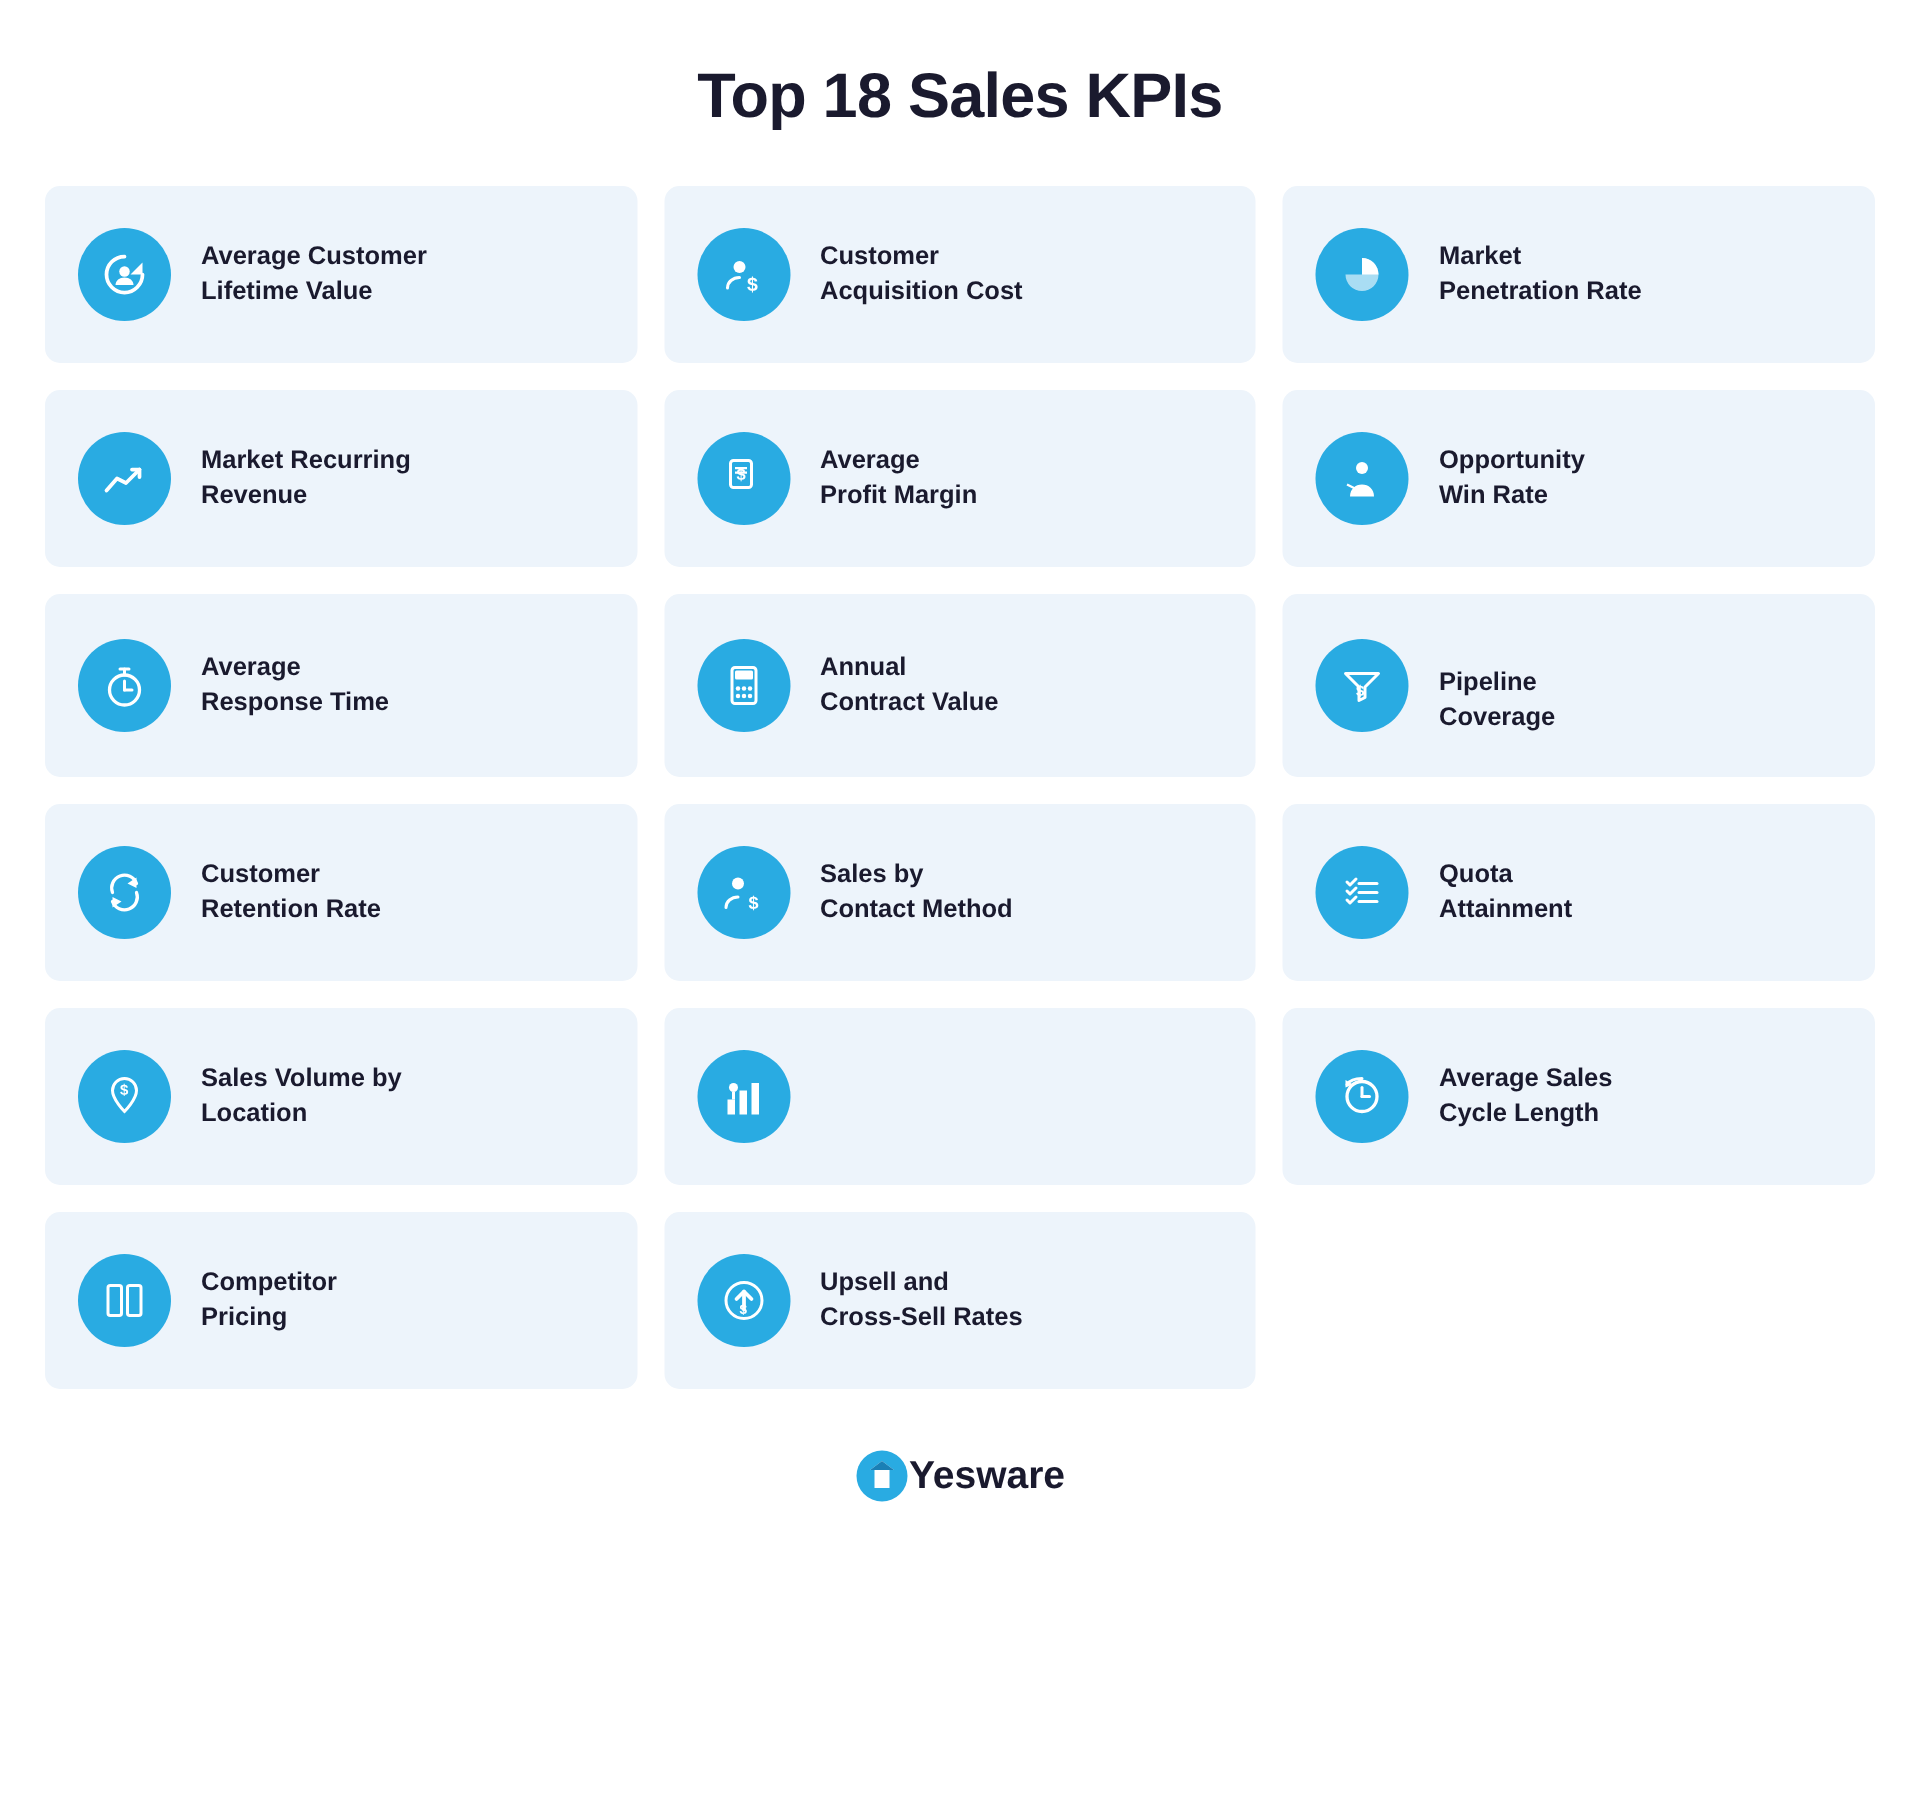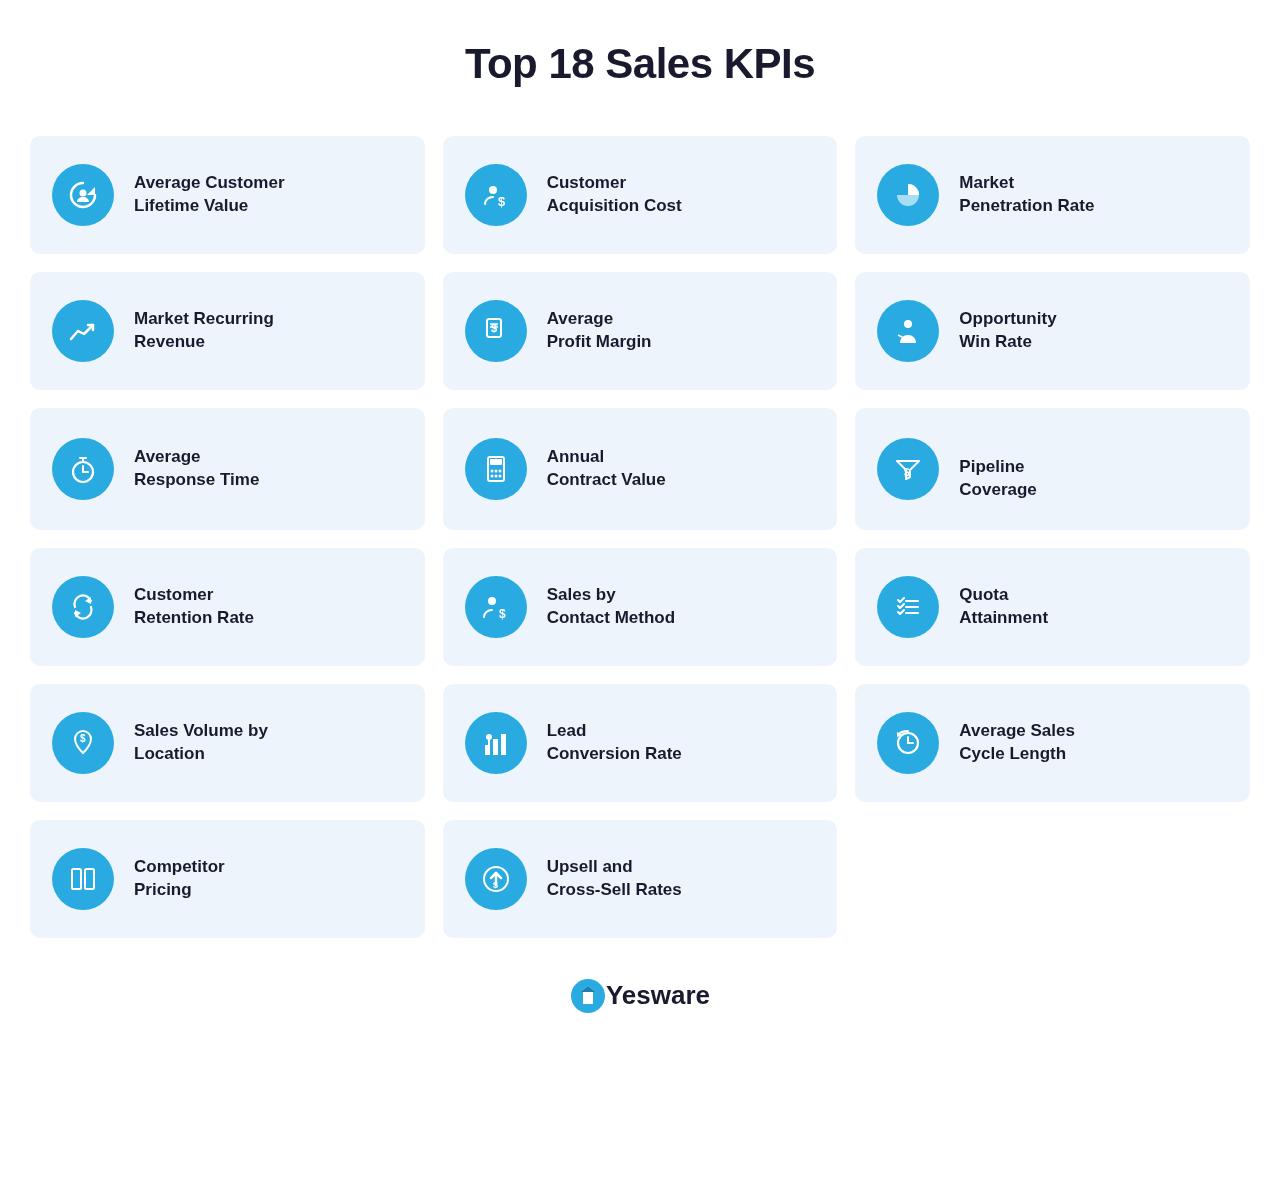--- a/index.html
+++ b/index.html
@@ -10,21 +10,21 @@
       flex-direction: column;
       align-items: center;
       padding: 40px 20px 40px;
       min-height: 1202px;
       width: 1280px;
     }
     h1 {
       font-size: 42px;
       font-weight: 900;
       color: #1a1a2e;
-      margin-bottom: 48px;
+      margin-bottom: 36px;
       text-align: center;
       letter-spacing: -0.5px;
     }
     .grid {
       display: grid;
       grid-template-columns: repeat(3, 1fr);
       gap: 18px;
       width: 100%;
       max-width: 1220px;
     }
@@ -234,22 +234,20 @@
     <div class="card">
       <div class="icon-circle">
         <svg viewBox="0 0 32 32" fill="white">
           <rect x="5" y="18" width="5" height="10" fill="white"></rect>
           <rect x="13" y="12" width="5" height="16" fill="white"></rect>
           <rect x="21" y="7" width="5" height="21" fill="white"></rect>
           <circle cx="9" cy="10" r="3" fill="white"></circle>
           <line x1="9" y1="13" x2="9" y2="18" stroke="white" stroke-width="2"></line>
         </svg>
       </div>
-      <span class="card-label" style="white-space: pre-line;">Lead
-Conversion Rate</span>
     </div>
     <div class="card">
       <div class="icon-circle">
         <svg viewBox="0 0 32 32" fill="white">
           <circle cx="16" cy="16" r="10" stroke="white" stroke-width="2.2" fill="none"></circle>
           <line x1="16" y1="10" x2="16" y2="16" stroke="white" stroke-width="2" stroke-linecap="round"></line>
           <line x1="16" y1="16" x2="21" y2="16" stroke="white" stroke-width="2" stroke-linecap="round"></line>
           <path d="M6 8 C8 5 12 4 16 4" stroke="white" stroke-width="2" fill="none" stroke-linecap="round"></path>
           <polygon points="5,5 5,10 10,8" fill="white"></polygon>
         </svg>

